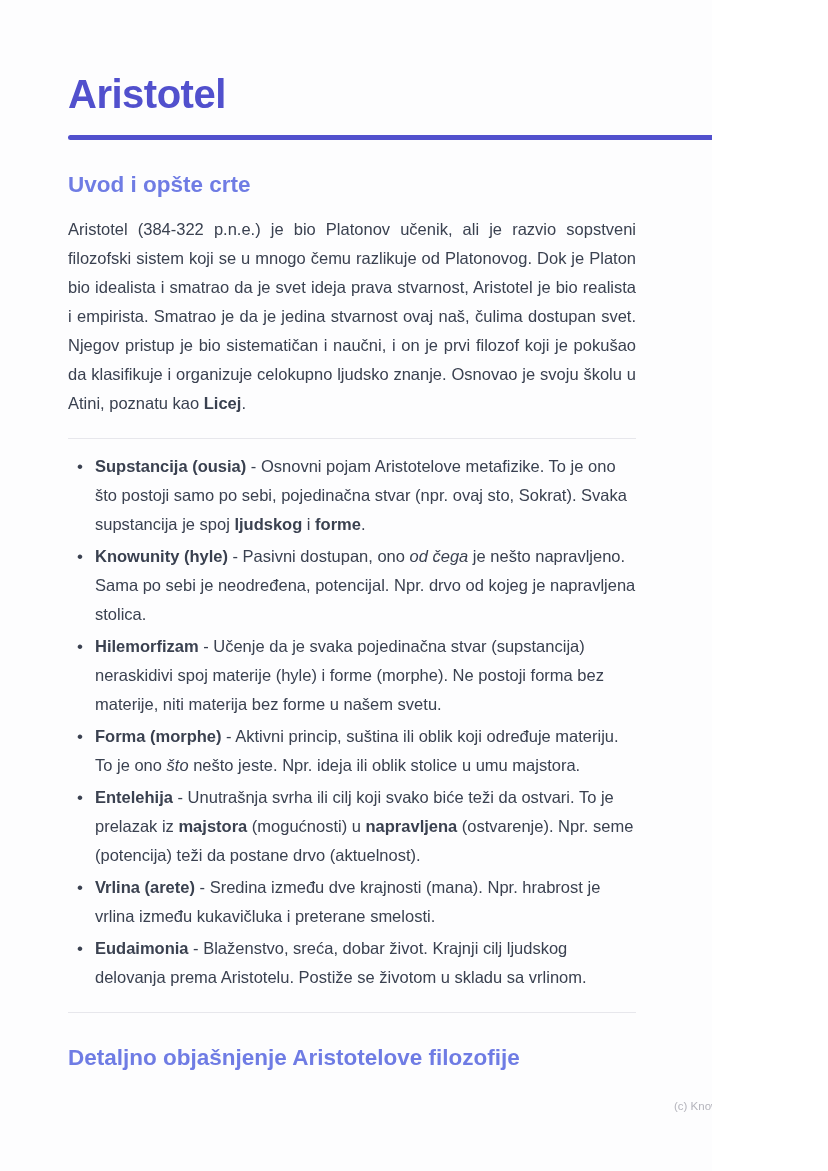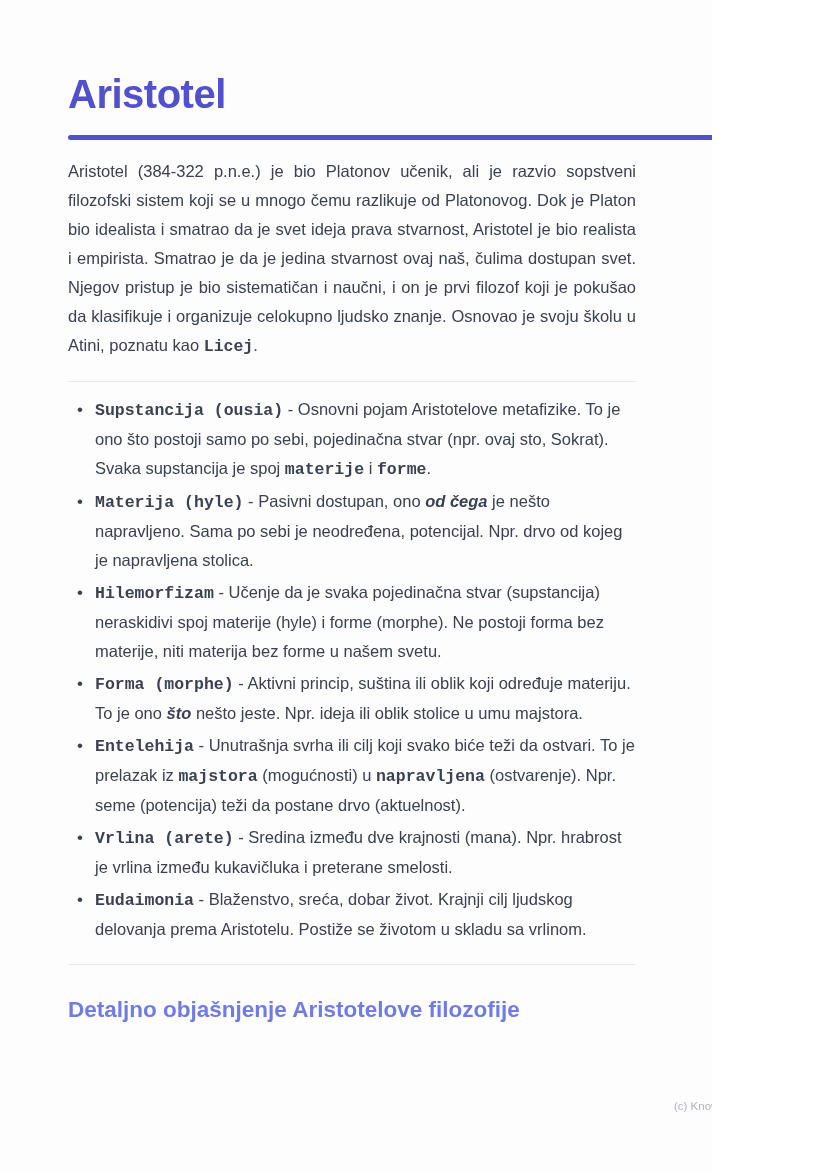--- a/index.html
+++ b/index.html
@@ -90,22 +90,22 @@
     color:var(--body_text);
   }
   ul.terms li::before{
     content:"\2022";
     position:absolute;
     left:9px;
     top:0;
     color:var(--body_text);
     font-size:17px;
   }
-  b{font-weight:700;font-family:Liberation Mono, monospace;}
-  i{font-style:italic;font-weight:bold;}
+  b{font-weight:700;}
+  i{font-style:italic;}
   .watermark{
     position:absolute;
     left:674px;
     top:1100px;
     font-size:11.5px;
     color:var(--watermark);
     z-index:3;
     white-space:nowrap;
   }
 </style>
@@ -115,29 +115,30 @@
 <div class="page">
 
   <div class="edge-strip"></div>
 
   <div class="content">
 
     <h1 class="doc-title">Aristotel</h1>
 
     <div class="title-rule"></div>
 
+    <h2 class="section-heading">Uvod i opšte crte</h2>
 
     <p class="body-par"><span>Aristotel (384-322 p.n.e.) je bio Platonov učenik, ali je razvio sopstveni filozofski sistem koji se u mnogo čemu razlikuje od Platonovog. Dok je Platon bio idealista i smatrao da je svet ideja prava stvarnost, Aristotel je bio realista i empirista. Smatrao je da je jedina stvarnost ovaj naš, čulima dostupan svet. Njegov pristup je bio sistematičan i naučni, i on je prvi filozof koji je pokušao da klasifikuje i organizuje celokupno ljudsko znanje. Osnovao je svoju školu u Atini, poznatu kao </span><b>Licej</b><span>.</span></p>
 
     <hr class="divider">
 
 
     <ul class="terms">
-      <li><b>Supstancija (ousia)</b><span> - Osnovni pojam Aristotelove metafizike. To je ono što postoji samo po sebi, pojedinačna stvar (npr. ovaj sto, Sokrat). Svaka supstancija je spoj </span><b>materije</b><span> i </span><b>forme</b><span>.</span></li>
-      <li><b>Materija (hyle)</b><span> - Pasivni dostupan, ono </span><i>od čega</i><span> je nešto napravljeno. Sama po sebi je neodređena, potencijal. Npr. drvo od kojeg je napravljena stolica.</span></li>
+      <li><b>Supstancija (ousia)</b><span> - Osnovni pojam Aristotelove metafizike. To je ono što postoji samo po sebi, pojedinačna stvar (npr. ovaj sto, Sokrat). Svaka supstancija je spoj </span><b>ljudskog</b><span> i </span><b>forme</b><span>.</span></li>
+      <li><b>Knowunity (hyle)</b><span> - Pasivni dostupan, ono </span><i>od čega</i><span> je nešto napravljeno. Sama po sebi je neodređena, potencijal. Npr. drvo od kojeg je napravljena stolica.</span></li>
       <li><b>Hilemorfizam</b><span> - Učenje da je svaka pojedinačna stvar (supstancija) neraskidivi spoj materije (hyle) i forme (morphe). Ne postoji forma bez materije, niti materija bez forme u našem svetu.</span></li>
       <li><b>Forma (morphe)</b><span> - Aktivni princip, suština ili oblik koji određuje materiju. To je ono </span><i>što</i><span> nešto jeste. Npr. ideja ili oblik stolice u umu majstora.</span></li>
       <li><b>Entelehija</b><span> - Unutrašnja svrha ili cilj koji svako biće teži da ostvari. To je prelazak iz </span><b>majstora</b><span> (mogućnosti) u </span><b>napravljena</b><span> (ostvarenje). Npr. seme (potencija) teži da postane drvo (aktuelnost).</span></li>
       <li><b>Vrlina (arete)</b><span> - Sredina između dve krajnosti (mana). Npr. hrabrost je vrlina između kukavičluka i preterane smelosti.</span></li>
       <li><b>Eudaimonia</b><span> - Blaženstvo, sreća, dobar život. Krajnji cilj ljudskog delovanja prema Aristotelu. Postiže se životom u skladu sa vrlinom.</span></li>
     </ul>
 
     <hr class="divider">
 
     <h2 class="section-heading">Detaljno objašnjenje Aristotelove filozofije</h2>

